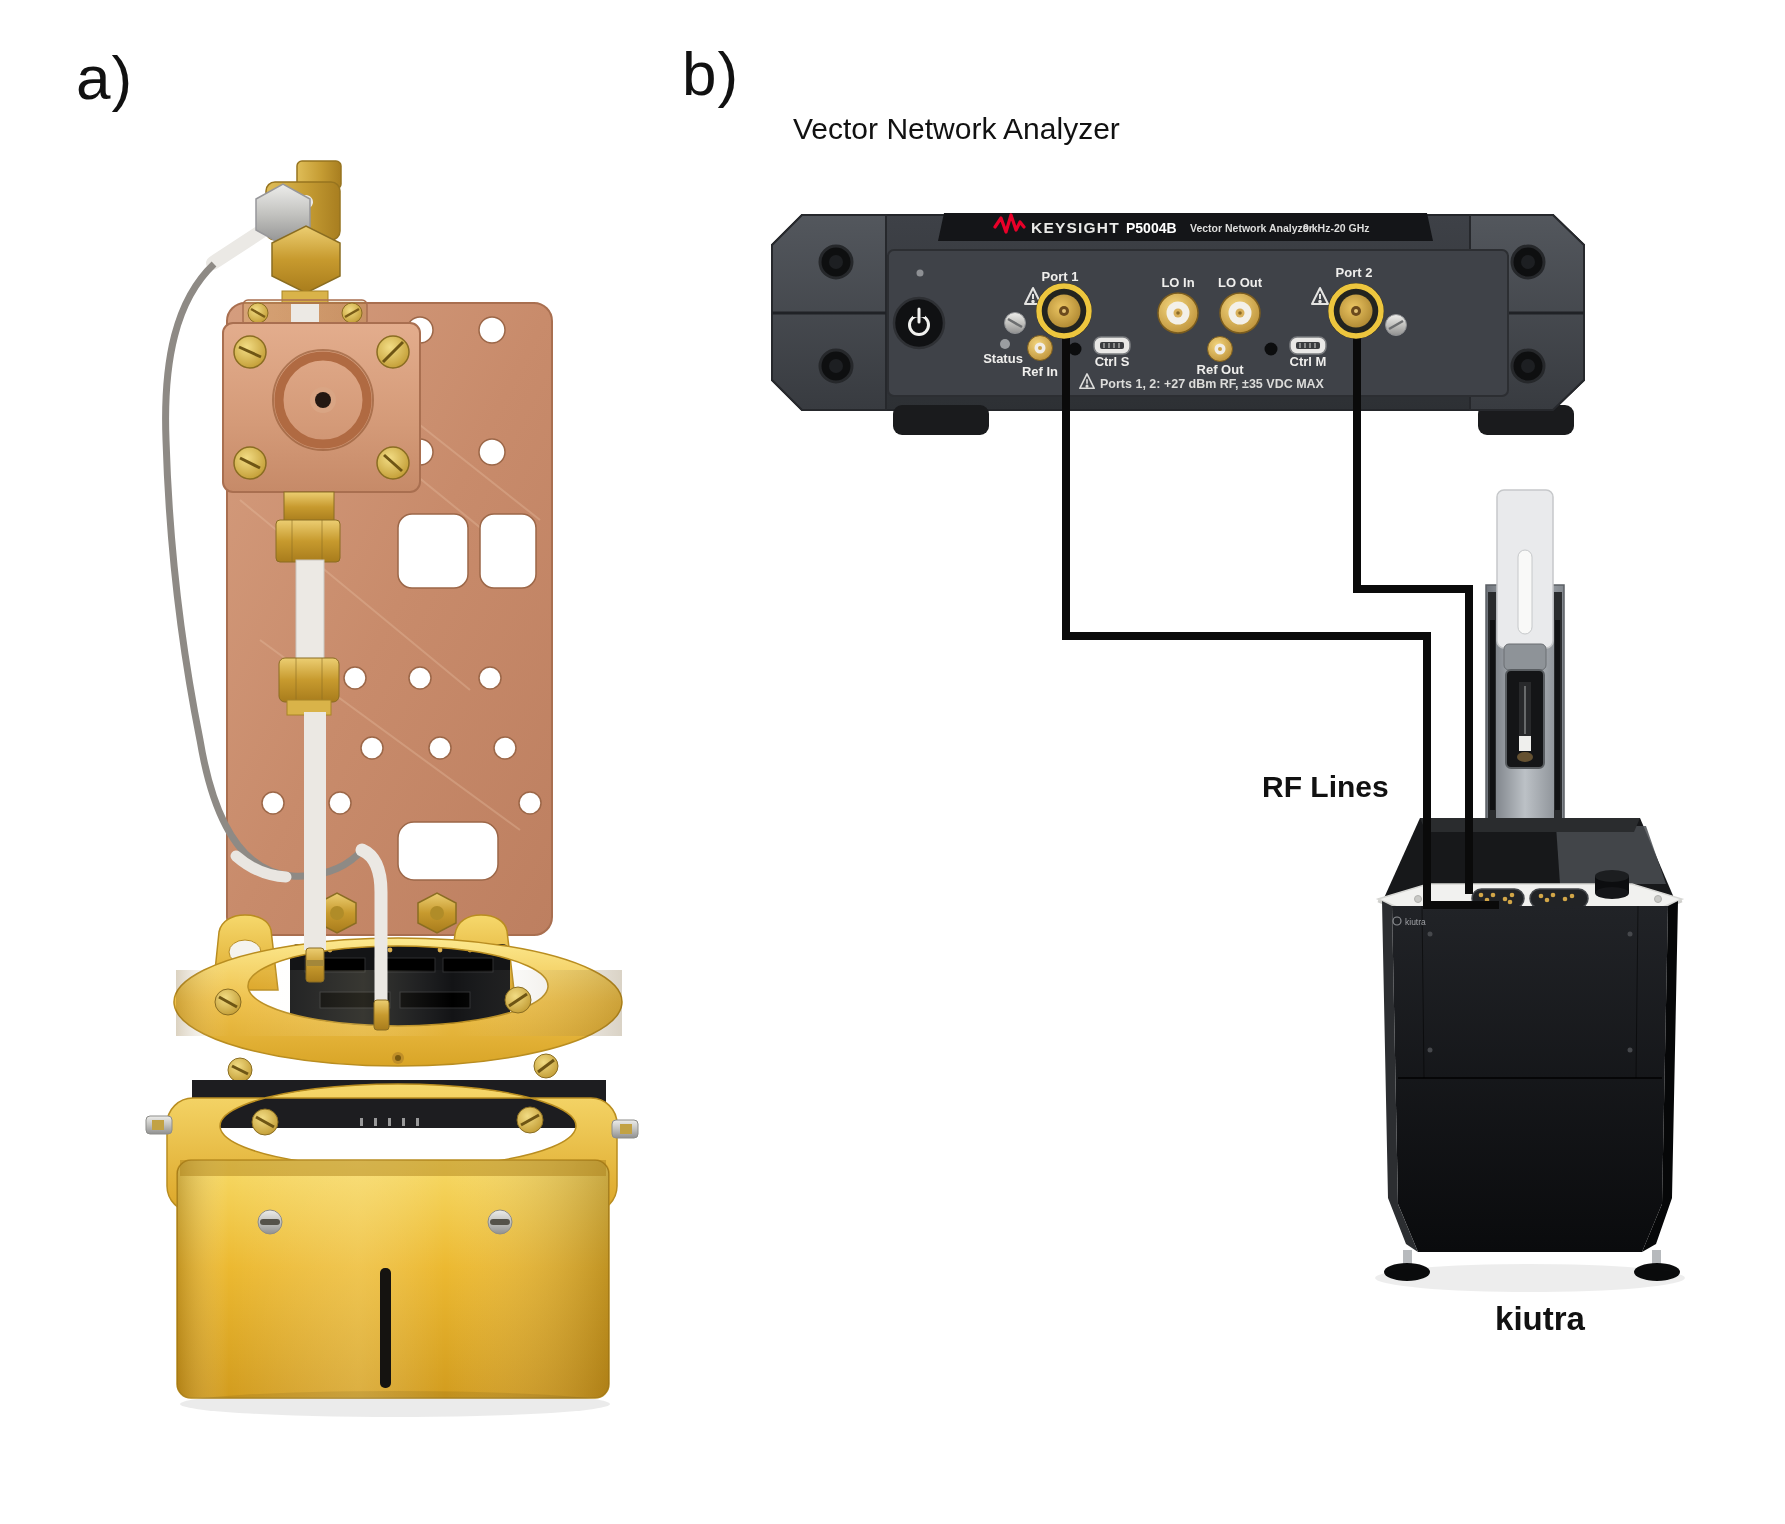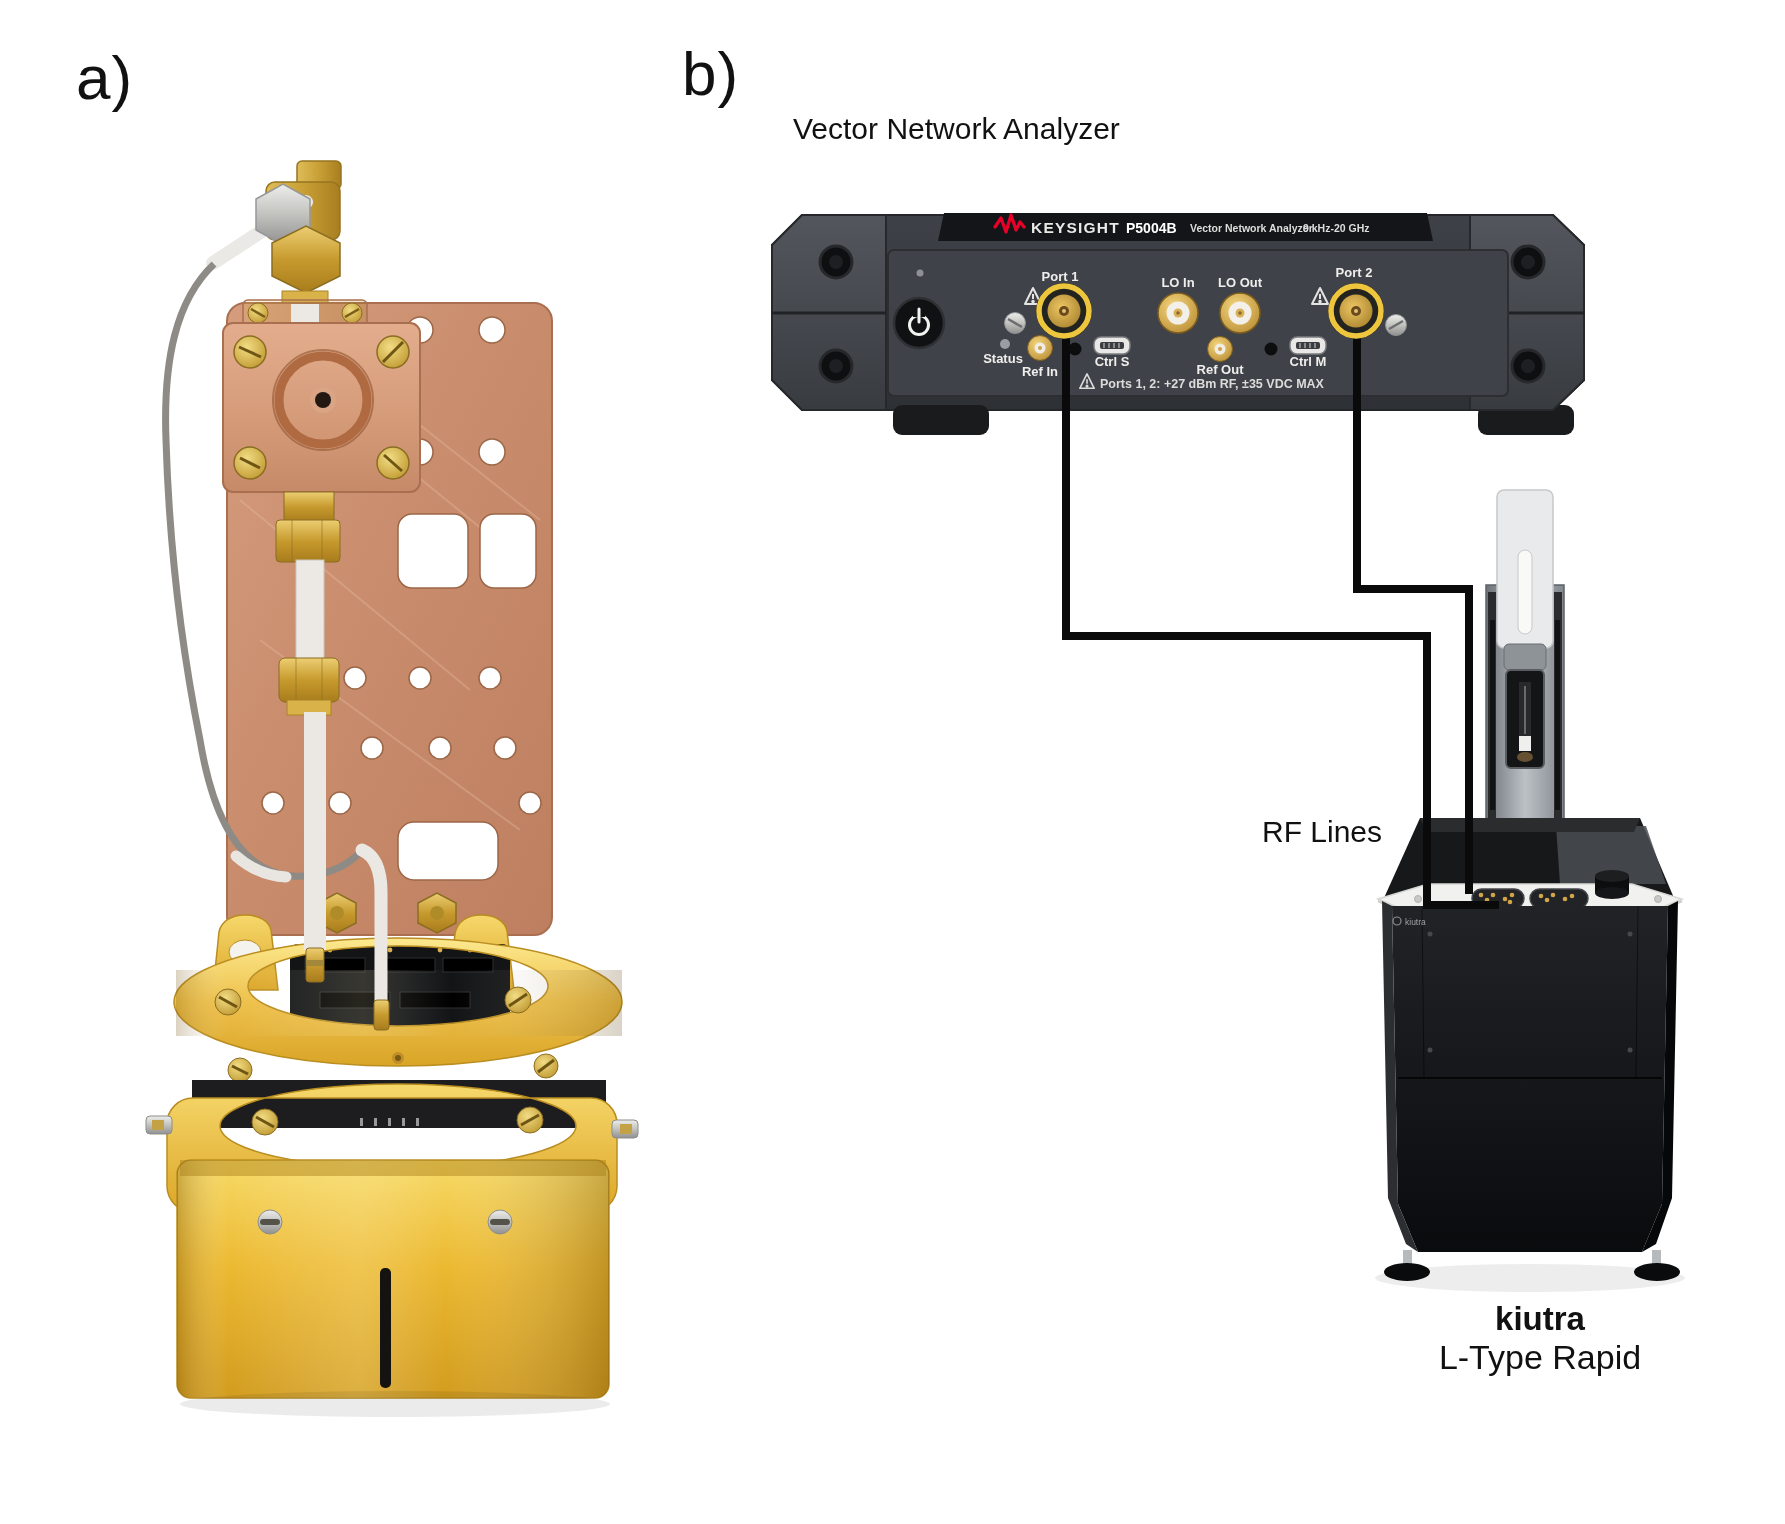--- a/index.html
+++ b/index.html
@@ -2,21 +2,21 @@
 <html><head>
 <meta charset="utf-8">
 <style>
   html,body{margin:0;padding:0;background:#ffffff;}
   .stage{position:relative;width:1785px;height:1524px;background:#ffffff;overflow:hidden;
          font-family:"Liberation Sans", sans-serif;}
   .stage svg{position:absolute;left:0;top:0;}
   .cap{position:absolute;color:#111;}
   .panel-label{font-size:62px;font-weight:400;letter-spacing:1px;}
   .fig-title{font-size:30px;font-weight:400;}
-  .rf-label{font-size:30px;font-weight:400;margin-top:45px;}
+  .rf-label{font-size:30px;font-weight:700;}
   .cryo-caption{width:300px;text-align:center;line-height:38px;}
   .cryo-brand{font-size:33px;font-weight:700;}
   .cryo-model{font-size:34px;font-weight:400;}
   svg text{font-family:"Liberation Sans", sans-serif;}
 </style>
 </head>
 <body>
 
 <div class="stage">
 
@@ -503,16 +503,15 @@
         <circle cx="1356" cy="311" r="2" fill="#e2c275"></circle>
   </g>
 </svg>
 
 <div class="cap panel-label" style="left:76px;top:42px;">a)</div>
 <div class="cap panel-label" style="left:682px;top:38px;">b)</div>
 <div class="cap fig-title" style="left:793px;top:112px;">Vector Network Analyzer</div>
 <div class="cap rf-label" style="left:1262px;top:770px;">RF Lines</div>
 <div class="cap cryo-caption" style="left:1390px;top:1300px;">
   <div class="cryo-brand">kiutra</div>
-  <div class="cryo-model">L-Type Rapid</div>
 </div>
 
 </div>
 
 </body></html>

